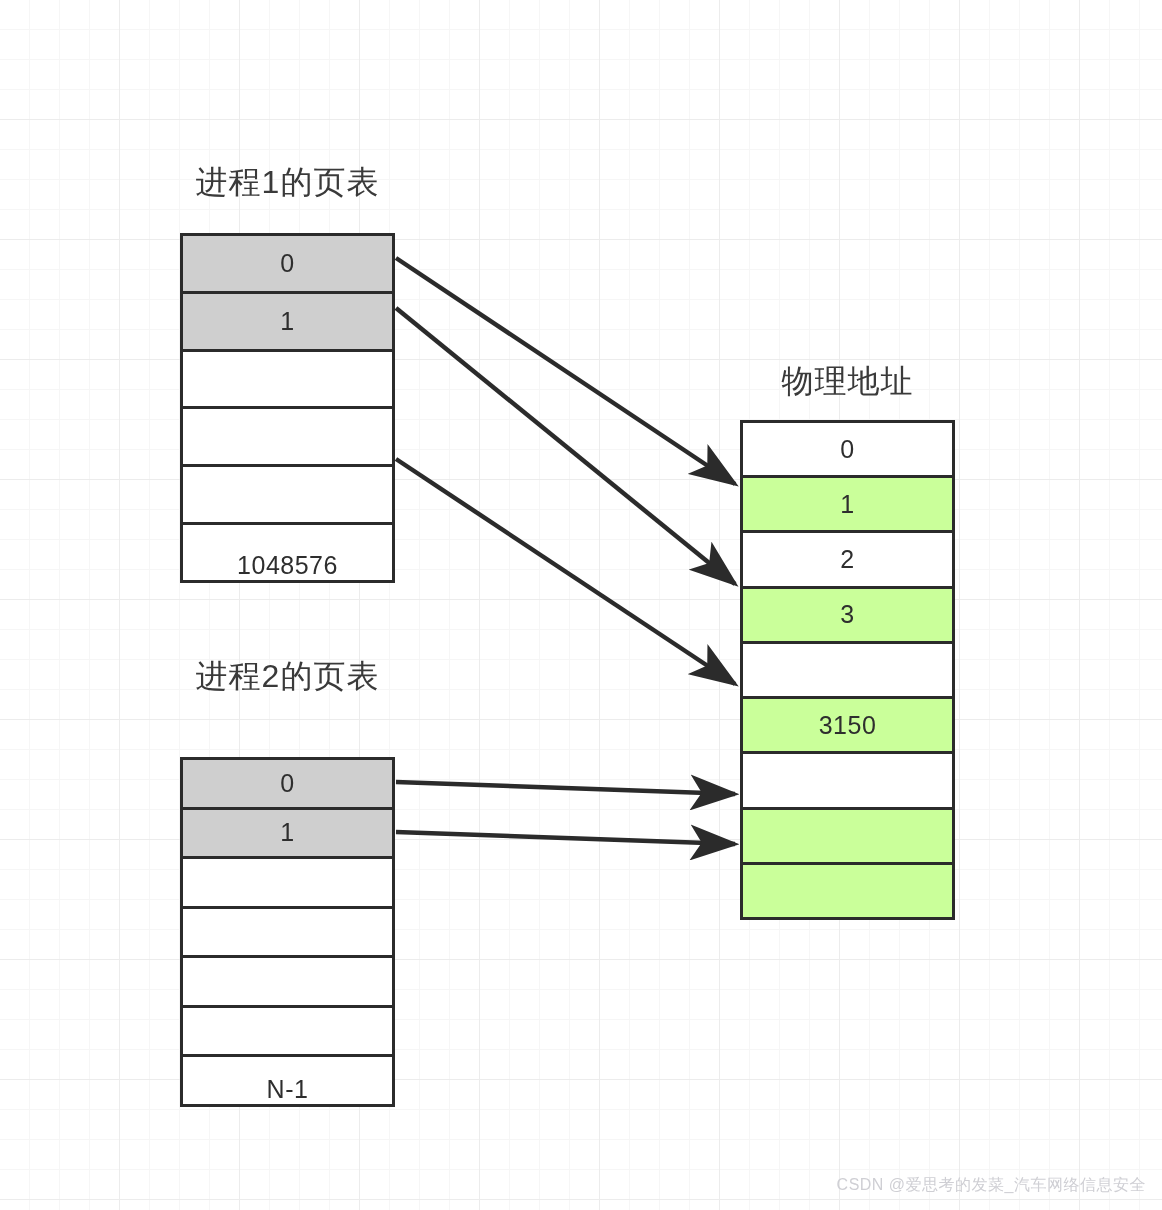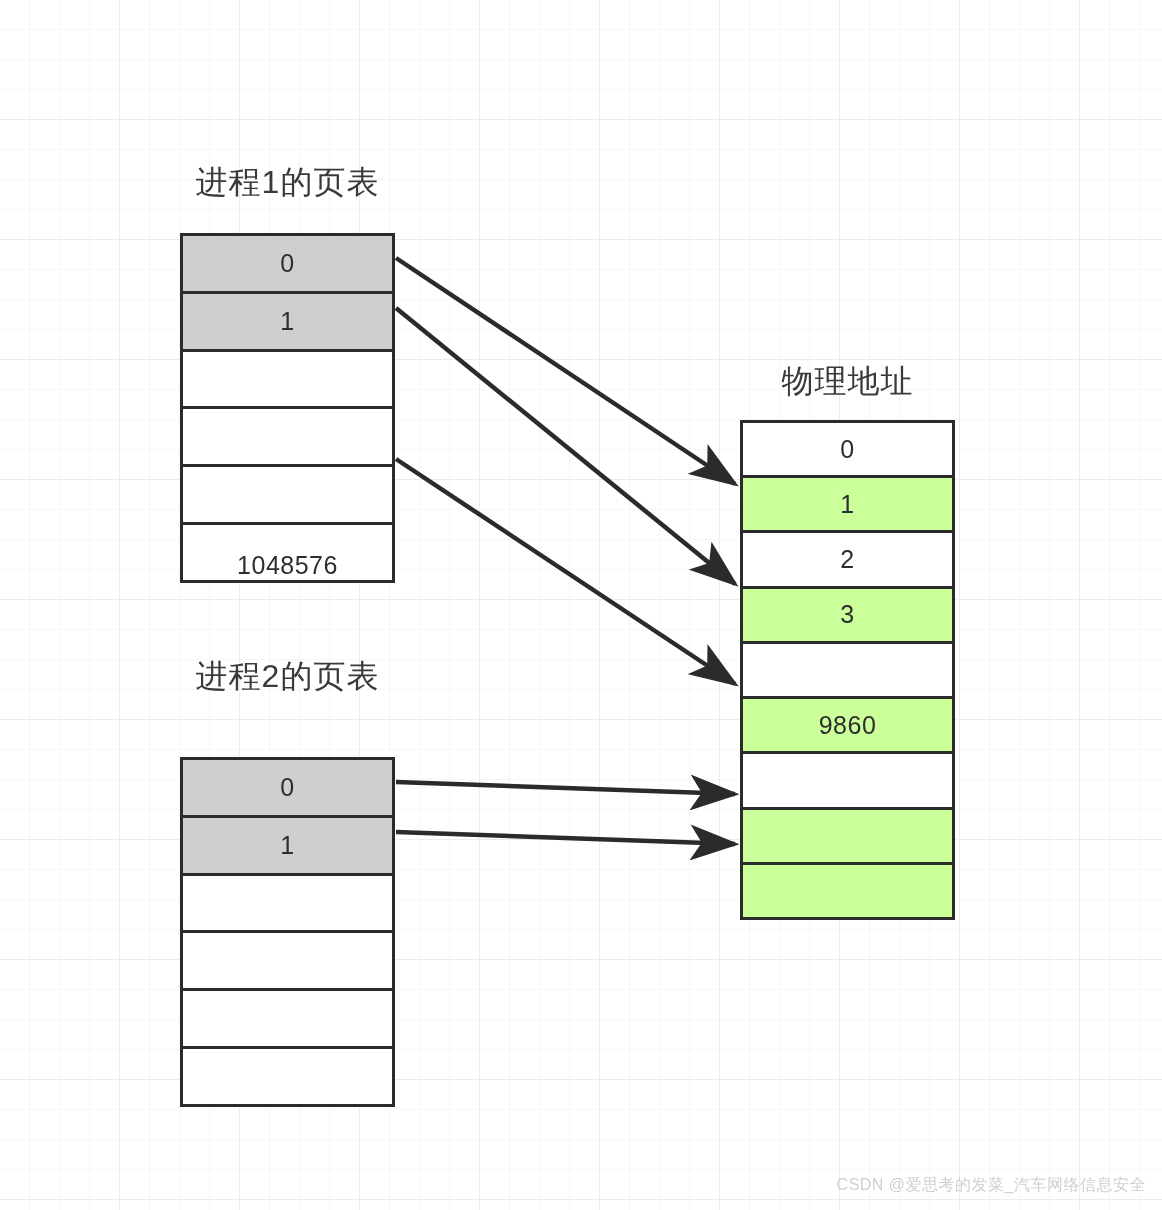--- a/index.html
+++ b/index.html
@@ -132,20 +132,23 @@
       </div>
       <div class="row">
         <span></span>
       </div>
       <div class="row">
         <span></span>
       </div>
       <div class="row">
         <span></span>
       </div>
+      <div class="row">
+        <span>N-1</span>
+      </div>
     </div>
 
   <div class="tbl-title" style="left:740px; top:365px; width:215px;text-align:center;">物理地址</div>
 
   <div class="table" id="tbl-phys" style="left:740px; top:420px; width:215px; height:500px;">
       <div class="row">
         <span>0</span>
       </div>
       <div class="row green">
         <span>1</span>
@@ -153,21 +156,21 @@
       <div class="row">
         <span>2</span>
       </div>
       <div class="row green">
         <span>3</span>
       </div>
       <div class="row">
         <span></span>
       </div>
       <div class="row green">
-        <span>9860</span>
+        <span>3150</span>
       </div>
       <div class="row">
         <span></span>
       </div>
       <div class="row green">
         <span></span>
       </div>
       <div class="row green">
         <span></span>
       </div>

